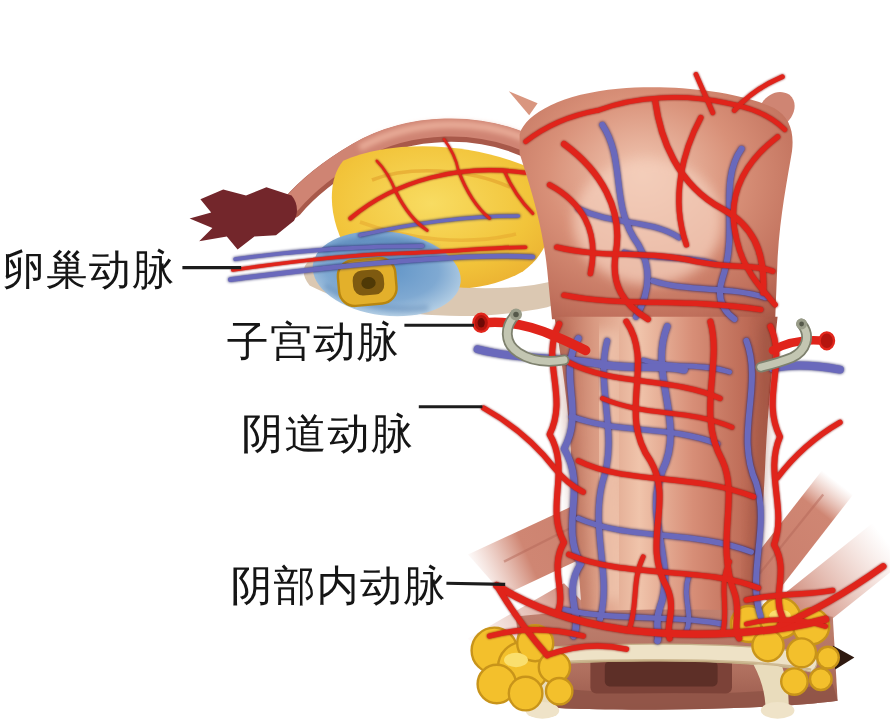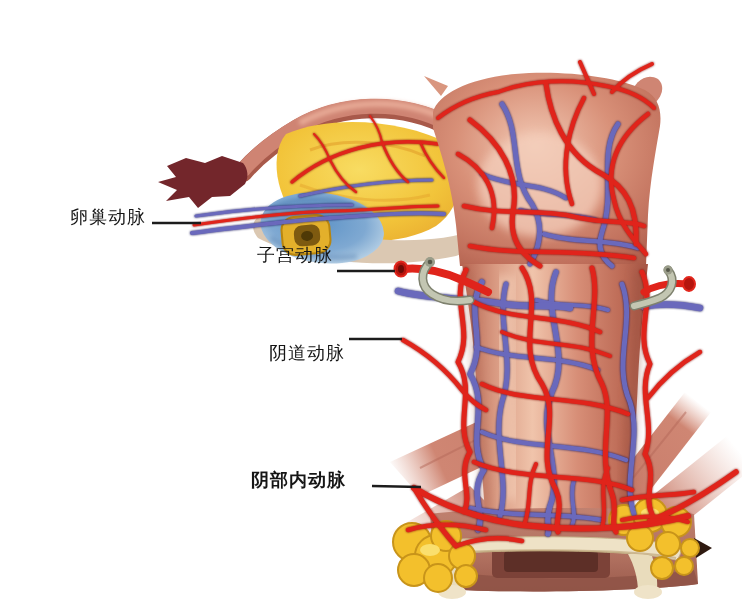--- a/index.html
+++ b/index.html
@@ -6,21 +6,21 @@
   .stage{
     position:relative;
     width:742px;height:600px;
     background:var(--background,#fff);
     overflow:hidden;
     font-family:"Liberation Serif","DejaVu Serif",serif;
   }
   .stage svg{position:absolute;left:0;top:0;}
   .anat-label{
     position:absolute;
-    font-size:18px;
+    font-size:35px;
     letter-spacing:1px;
     color:var(--label-text,#151515);
     white-space:nowrap;
     line-height:1.05;
   }
   
   .artery{stroke:var(--artery-red,#e0241b);fill:none;stroke-linecap:round;stroke-linejoin:round;}
   .arteries-g{filter:drop-shadow(0 0 1px #8a0d08);}
   .vein{stroke:var(--vein-blue,#6a69bc);fill:none;stroke-linecap:round;stroke-linejoin:round;}
   .veins-g{filter:drop-shadow(0 0 1.2px #1e1d60);}
@@ -272,17 +272,17 @@
 
   <g>
     <path class="leader" d="M152,223 H201"></path>
     <path class="leader" d="M337,271 H395"></path>
     <path class="leader" d="M349,339 H402"></path>
     <path class="leader" d="M372,486 L421,487"></path>
   </g>
 </svg>
 
 <div class="anat-label" style="right:596px;top:208px;">卵巢动脉</div>
-<div class="anat-label" style="right:409px;top:246px;">子宫动脉</div>
+<div class="anat-label" style="right:409px;top:268px;">子宫动脉</div>
 <div class="anat-label" style="right:397px;top:324px;margin-top:20px;">阴道动脉</div>
-<div class="anat-label" style="right:396px;top:471px;font-weight:bold;">阴部内动脉</div>
+<div class="anat-label" style="right:370px;top:471px;">阴部内动脉</div>
 
 </div>
 
 </body></html>

